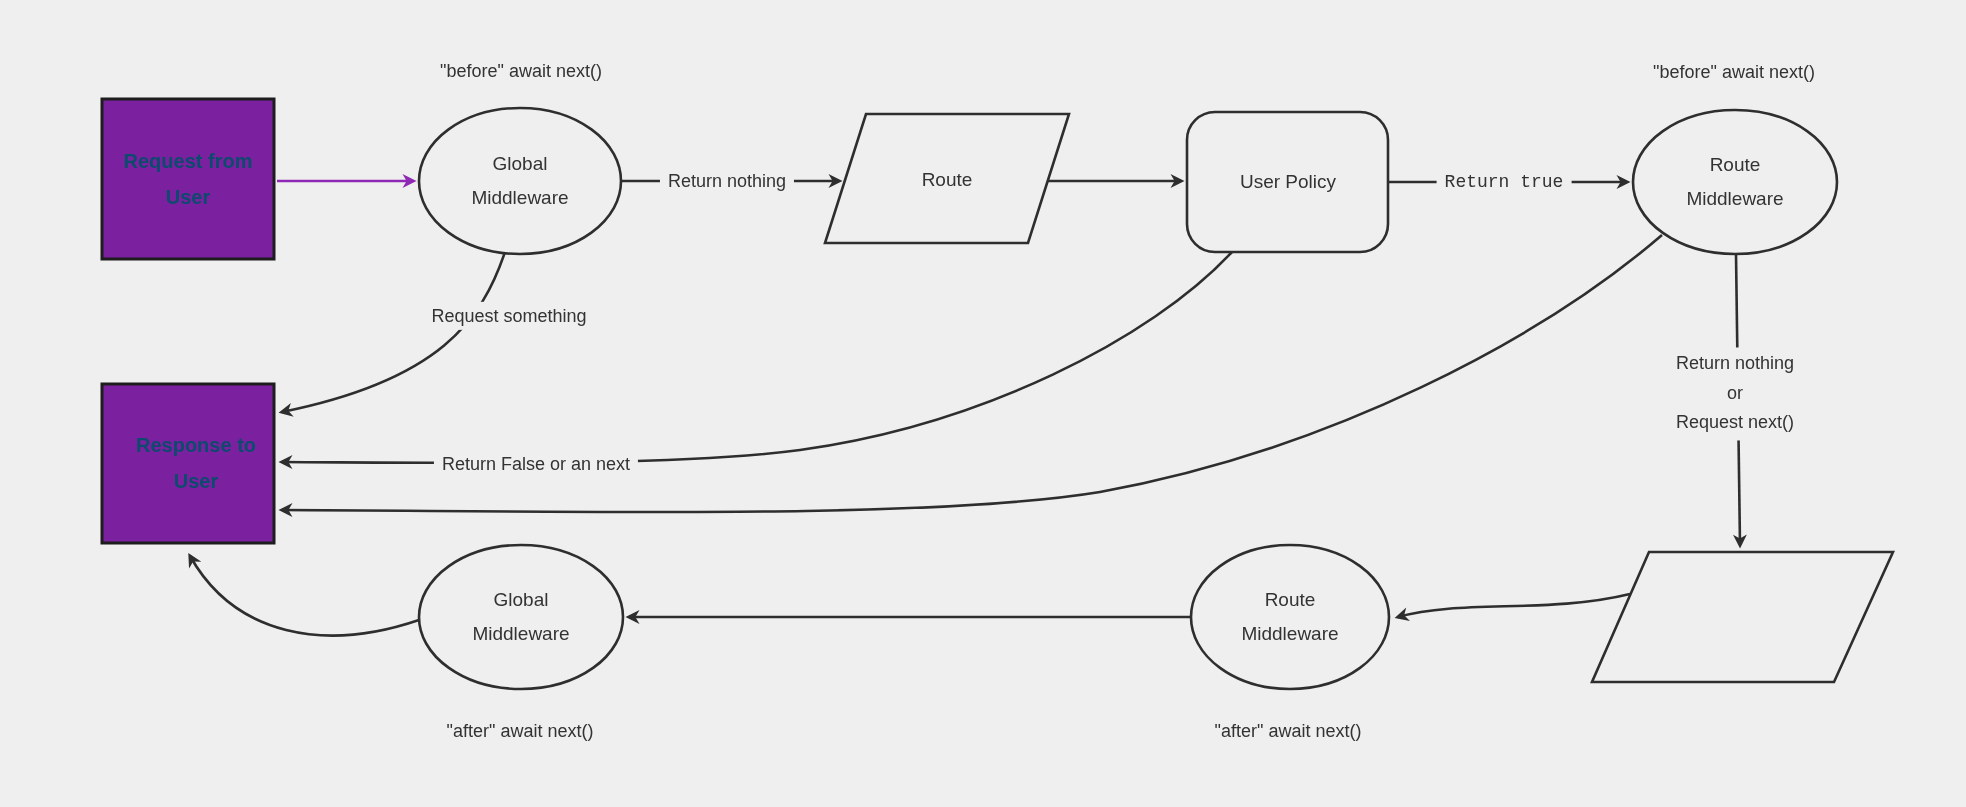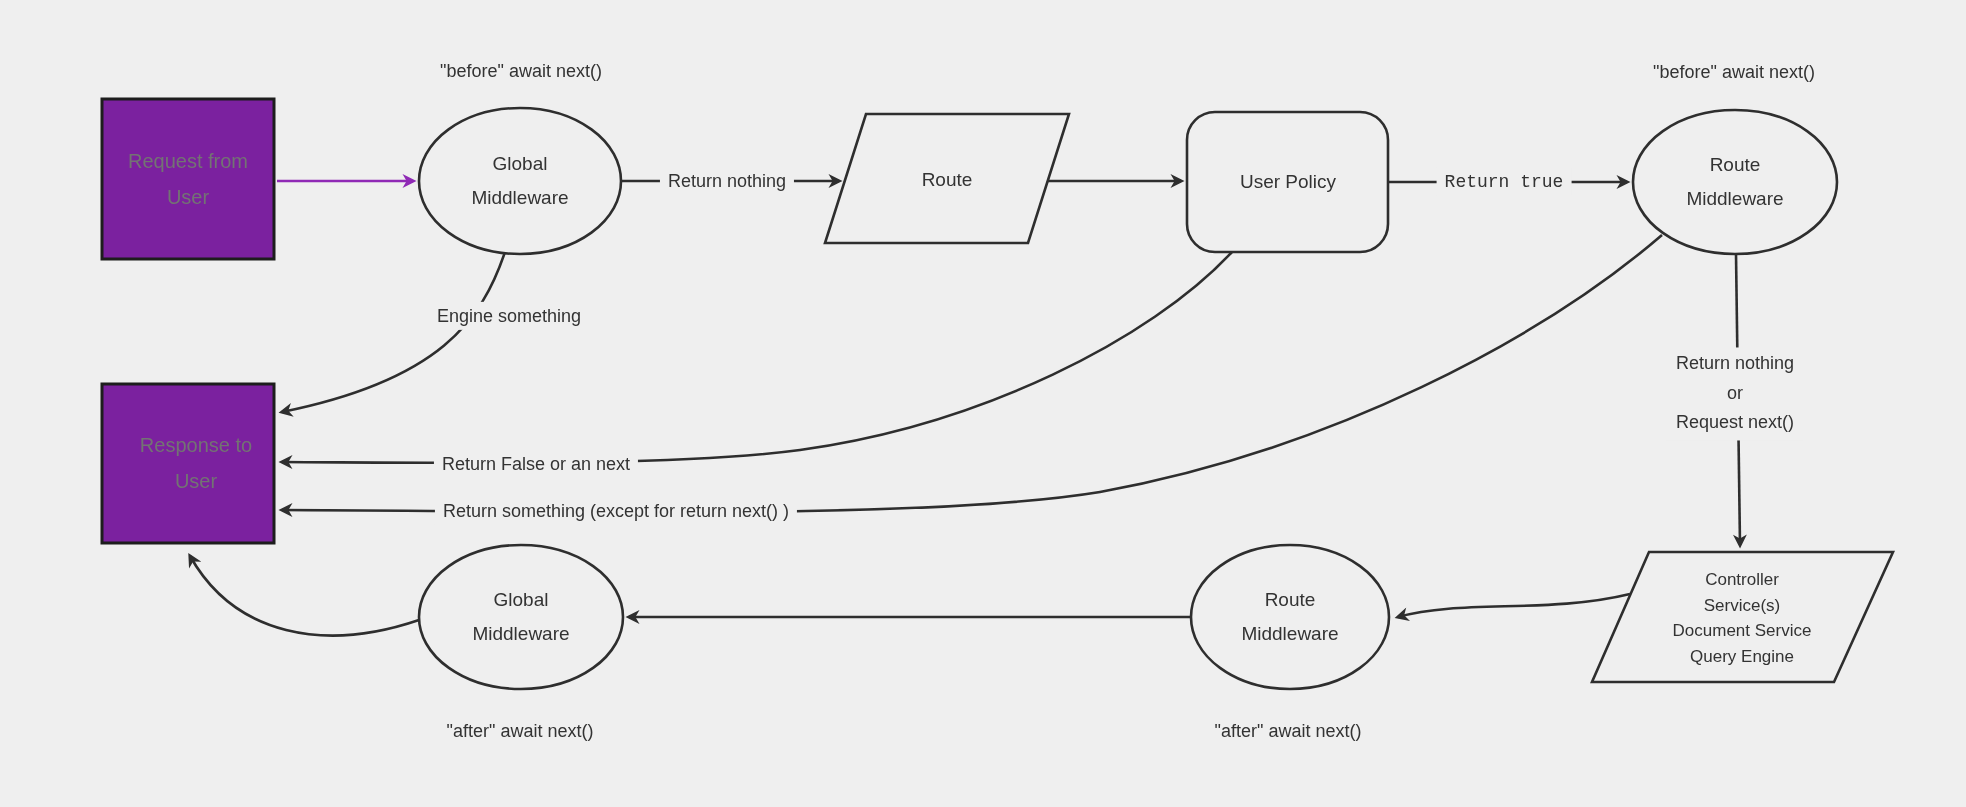--- a/index.html
+++ b/index.html
@@ -32,22 +32,22 @@
   .node-label{
     position:absolute;
     transform:translate(-50%,-50%);
     text-align:center;
     font-size:19px;
     color:var(--text);
     line-height:1.8;
     white-space:nowrap;
   }
   .box-label{
-    color:#737373;
-    font-weight:normal;
+    color:#0c4a6e;
+    font-weight:bold;
     font-size:20px;
     line-height:1.8;
   }
   .controller-label{
     font-size:17px;
     line-height:1.5;
   }
   .multi-lbl{
     position:absolute;
     transform:translate(-50%,-50%);
@@ -115,50 +115,43 @@
 
   <div class="node-label" style="left:947px;top:180px;">Route</div>
 
   <div class="node-label" style="left:1288px;top:182px;">User Policy</div>
 
   <div class="node-label" style="left:1735px;top:182px;">
     <div>Route</div>
     <div>Middleware</div>
   </div>
 
-  <div class="node-label controller-label" style="left:1742px;top:618px;">
-    <div>Controller</div>
-    <div>Service(s)</div>
-    <div>Document Service</div>
-    <div>Query Engine</div>
-  </div>
 
   <div class="node-label" style="left:1290px;top:617px;">
     <div>Route</div>
     <div>Middleware</div>
   </div>
 
   <div class="node-label" style="left:521px;top:617px;">
     <div>Global</div>
     <div>Middleware</div>
   </div>
 
   <div class="lbl" style="left:521px;top:71px;">"before" await next()</div>
 
   <div class="lbl" style="left:1734px;top:72px;">"before" await next()</div>
 
   <div class="lbl bg" style="left:727px;top:181px;">Return nothing</div>
 
   <div class="lbl bg" style="left:1504px;top:182px;font-family:Liberation Mono, monospace;">Return true</div>
 
-  <div class="lbl bg" style="left:509px;top:316px;">Engine something</div>
+  <div class="lbl bg" style="left:509px;top:316px;">Request something</div>
 
   <div class="lbl bg" style="left:536px;top:464px;">Return False or an next</div>
 
-  <div class="lbl bg" style="left:616px;top:511px;">Return something (except for return next() )</div>
 
   <div class="multi-lbl" style="left:1735px;top:394px;">
     <div>Return nothing</div>
     <div>or</div>
     <div>Request next()</div>
   </div>
 
   <div class="lbl" style="left:520px;top:731px;">"after" await next()</div>
 
   <div class="lbl" style="left:1288px;top:731px;">"after" await next()</div>

